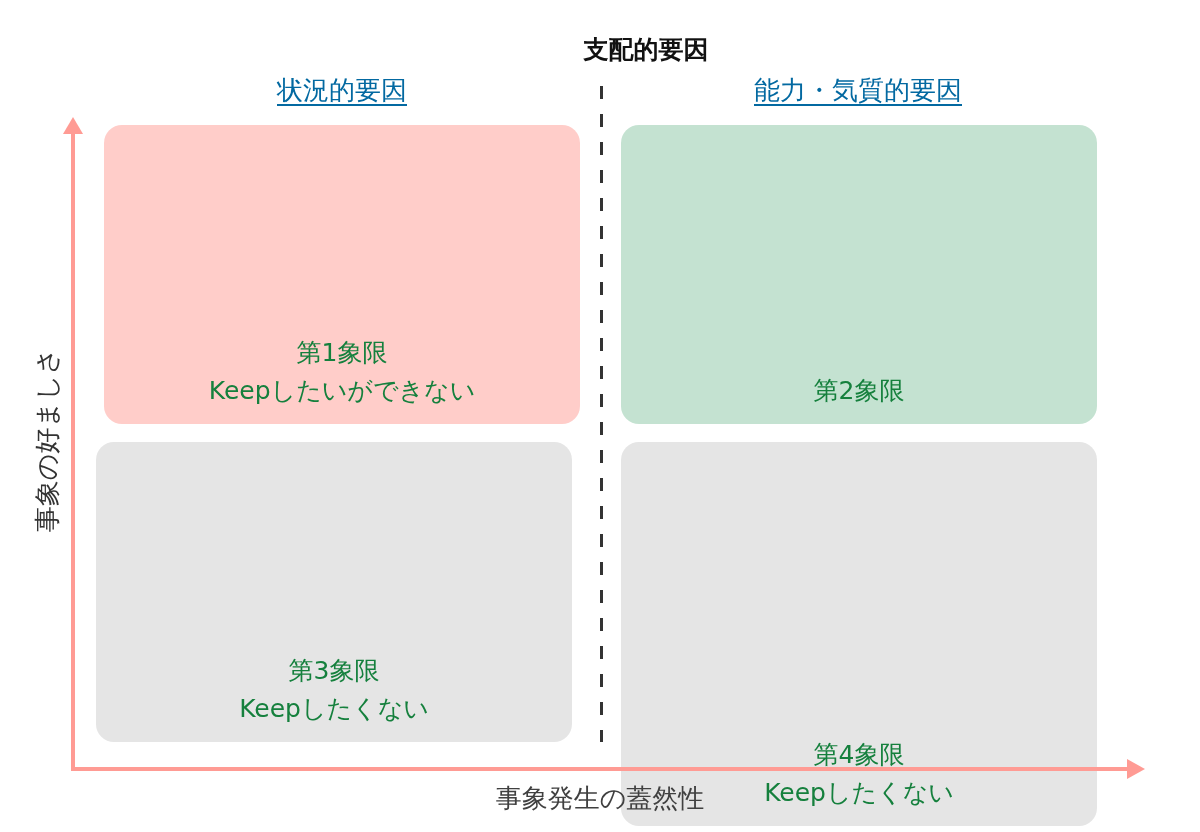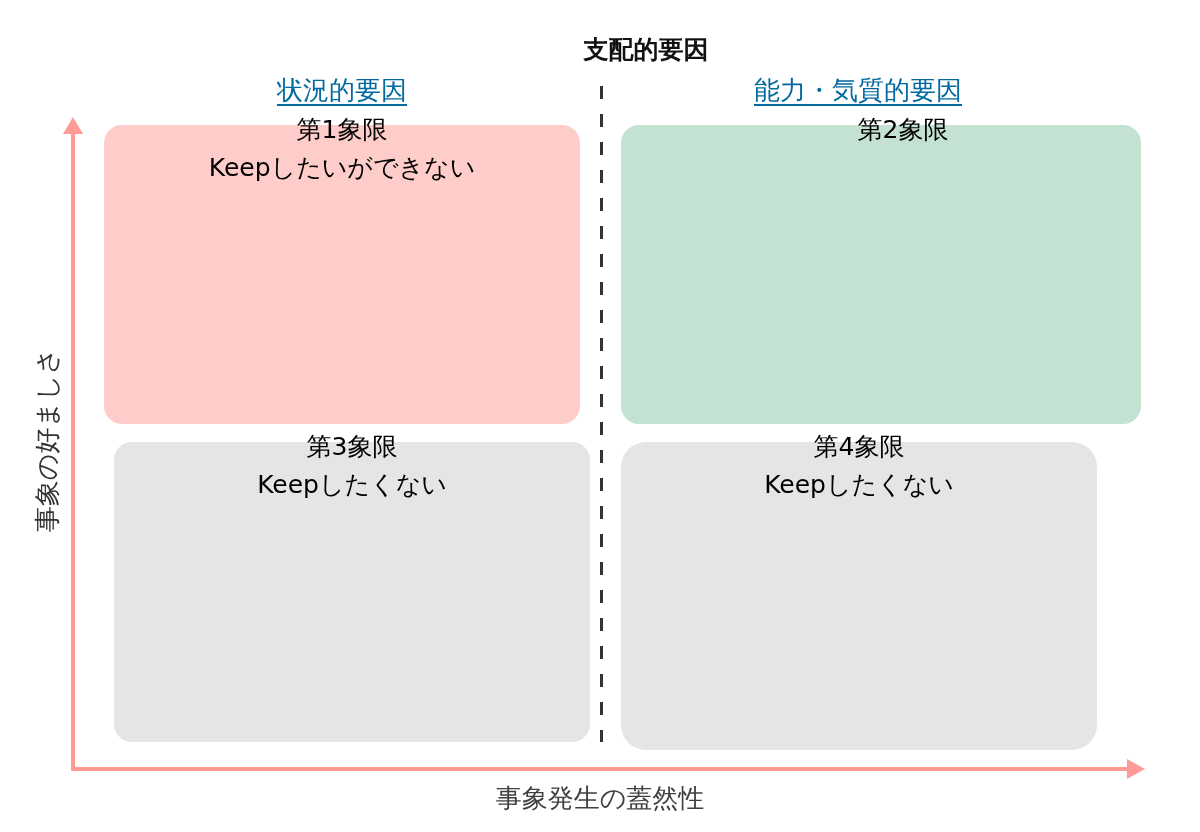--- a/index.html
+++ b/index.html
@@ -15,27 +15,27 @@
   }
   .subhead {
     position: absolute; top: 73px; font-size: 26px; line-height: 34px;
     text-decoration: underline; text-underline-offset: 5px; text-decoration-thickness: 1.5px;
     color: #0369a1; text-align: center; width: 400px;
   }
   .subhead.left { left: 142px; }
   .subhead.right { left: 658px; }
   .box {
     position: absolute; border-radius: 18px;
-    display: flex; flex-direction: column; align-items: center; justify-content: flex-start;
-    text-align: center; font-size: 25px; line-height: 38px; color: #000000;
+    display: flex; flex-direction: column; align-items: center; justify-content: flex-end;
+    text-align: center; font-size: 25px; line-height: 38px; color: #15803d;
   }
   .q1 { left: 104px; top: 125px; width: 476px; height: 299px; background: #ffcdc9; }
-  .q2 { left: 621px; top: 125px; width: 476px; height: 299px; background: #c4e2d1; padding-left: 44px; }
-  .q3 { left: 114px; top: 442px; width: 476px; height: 300px; background: #e5e5e5; }
-  .q4 { left: 621px; top: 442px; width: 476px; height: 308px; background: #e5e5e5; border-radius: 25px; }
+  .q2 { left: 621px; top: 125px; width: 476px; height: 299px; background: #c4e2d1; }
+  .q3 { left: 96px; top: 442px; width: 476px; height: 300px; background: #e5e5e5; }
+  .q4 { left: 621px; top: 442px; width: 476px; height: 384px; background: #e5e5e5; }
   .box .ln1, .box .ln2 { display: block; }
   .box-inner { transform: translateY(-14px); }
   .dash {
     position: absolute; left: 600px; top: 86px; width: 3px; height: 656px;
     background: repeating-linear-gradient(to bottom, #333 0px, #333 13px, transparent 13px, transparent 28px);
   }
   .yaxis-line { position: absolute; left: 71px; top: 132px; width: 4px; height: 639px; background: #ff9b94; }
   .yaxis-head {
     position: absolute; left: 63px; top: 117px; width: 0; height: 0;
     border-left: 10px solid transparent; border-right: 10px solid transparent;

